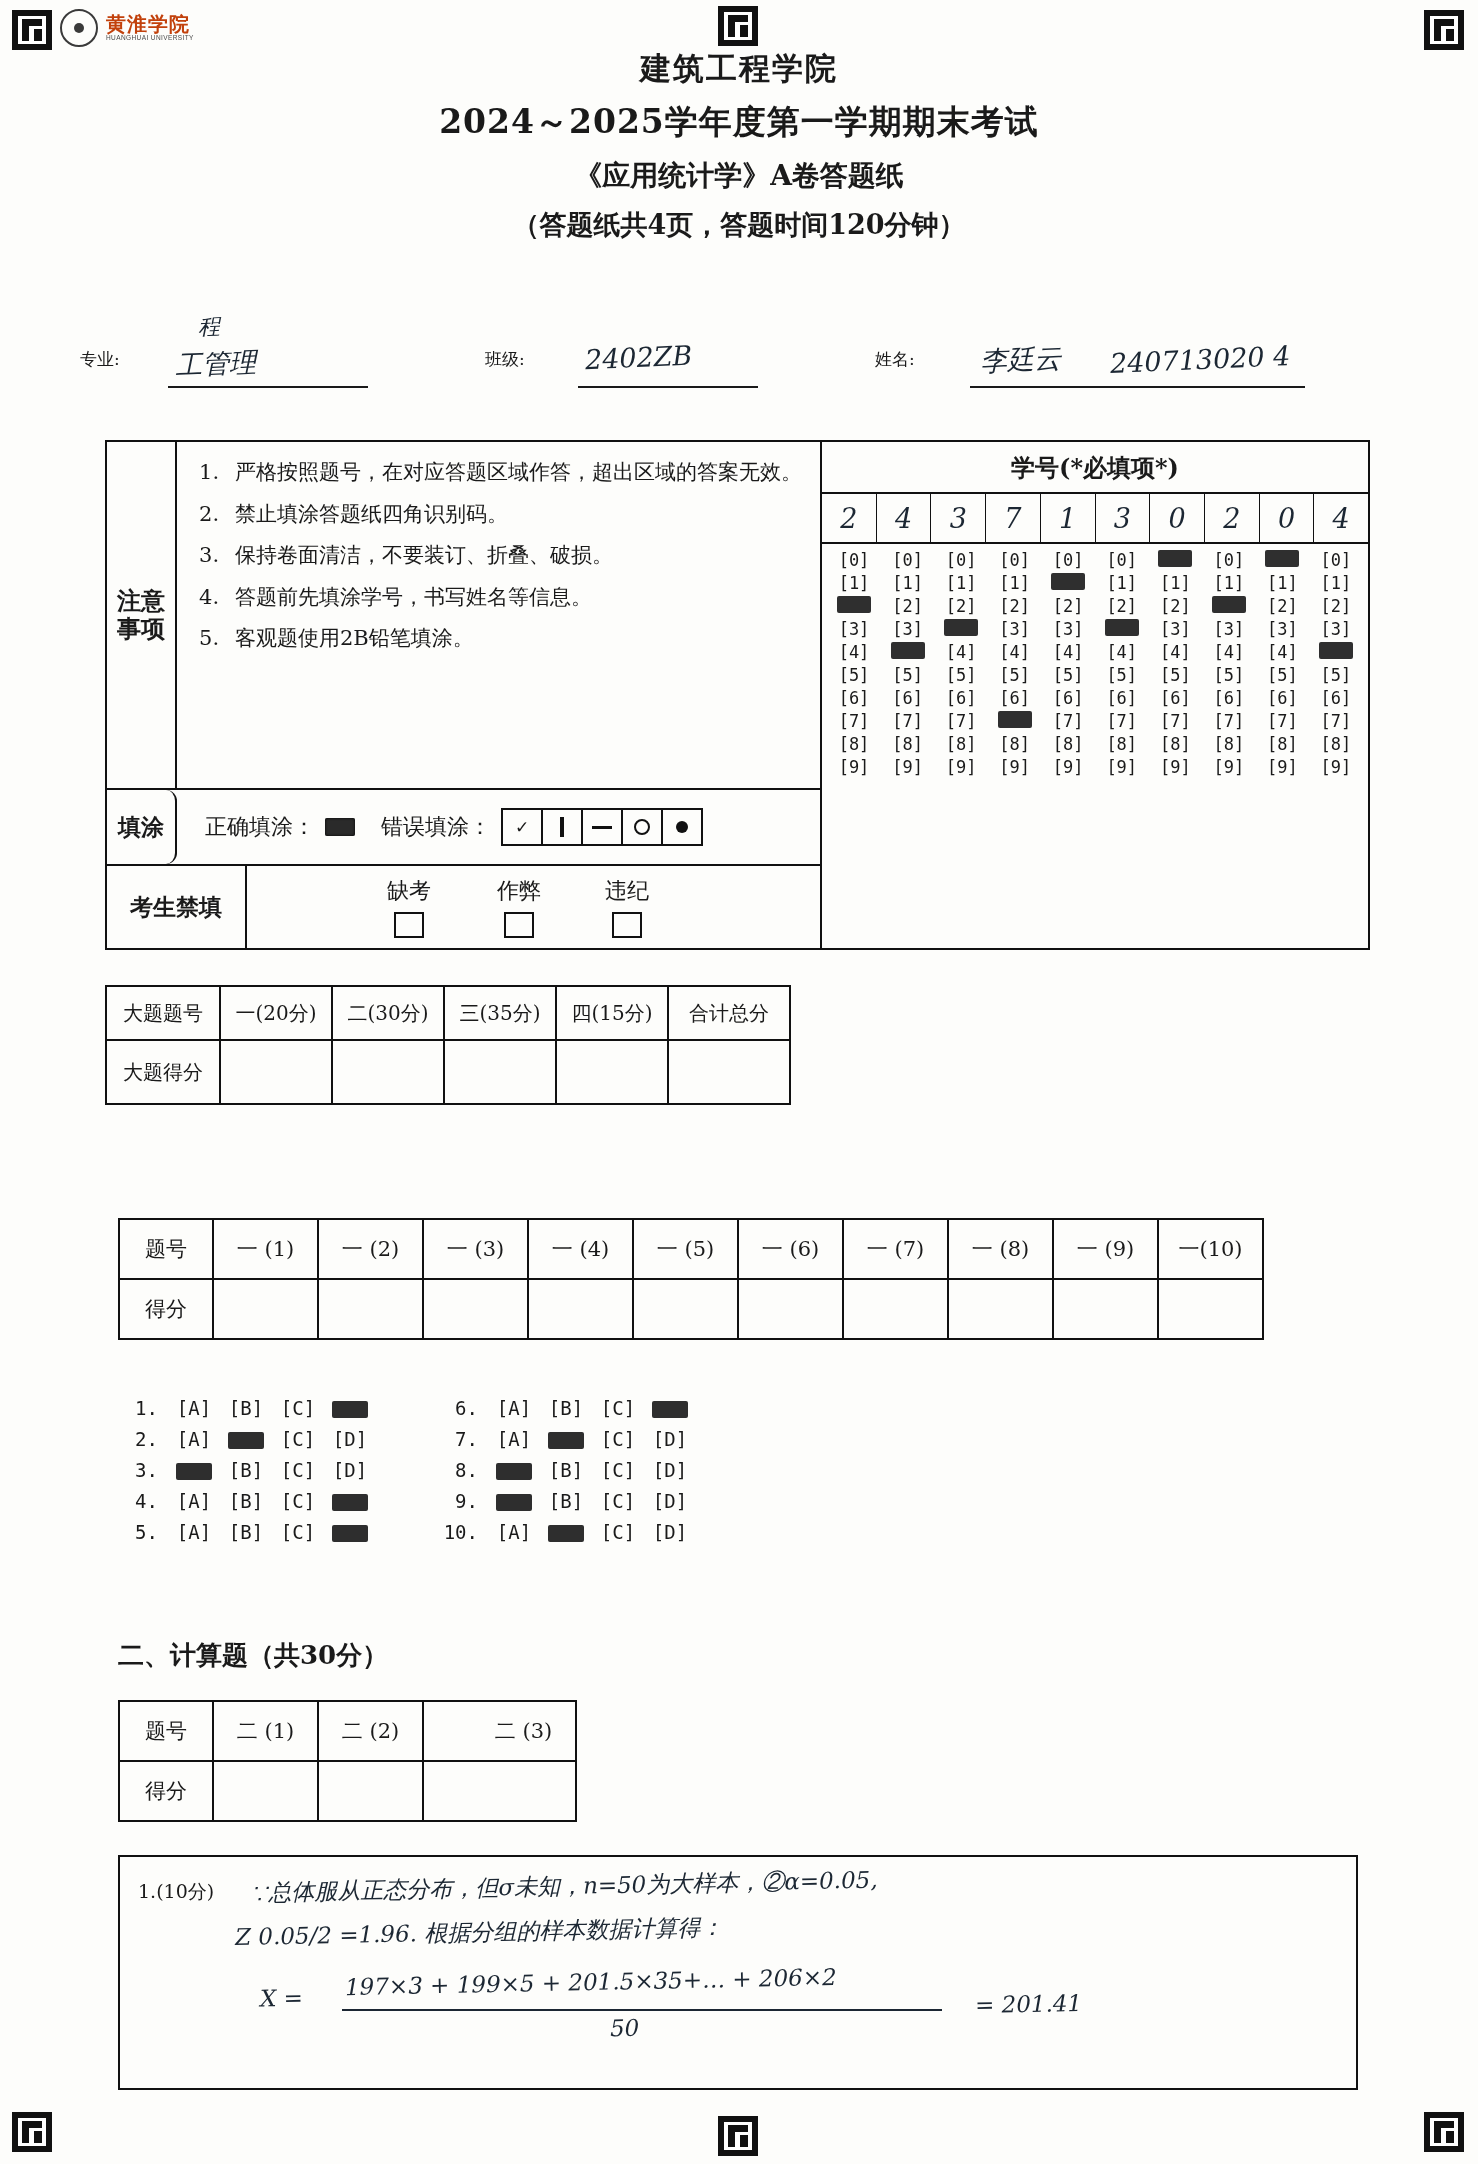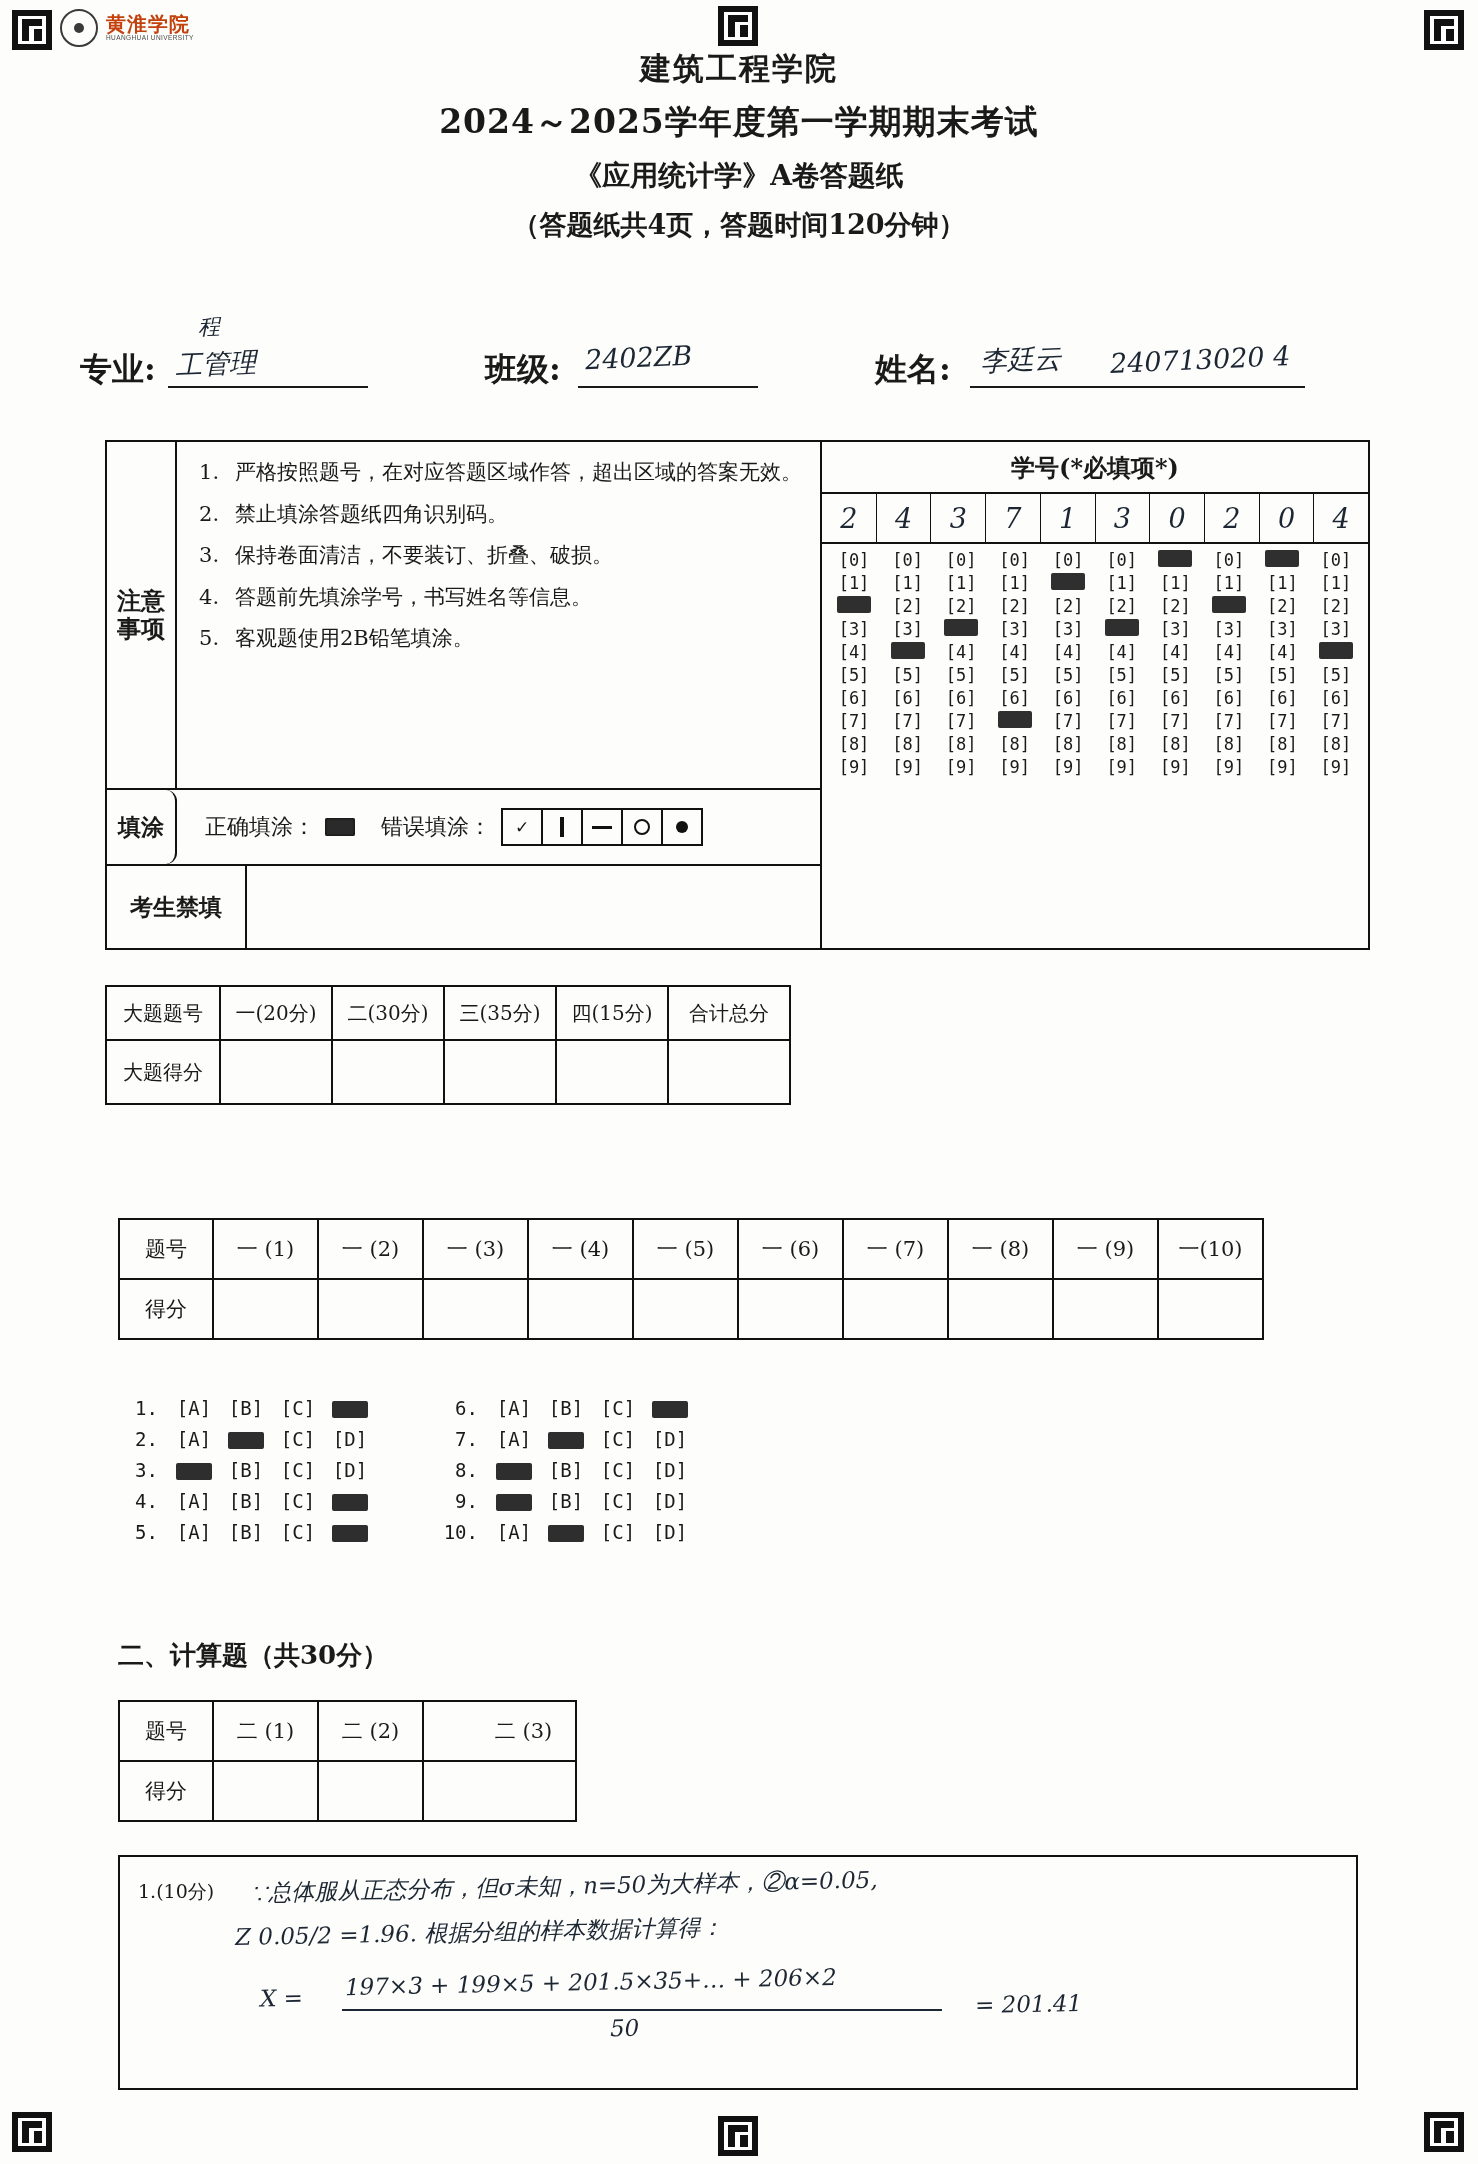--- a/index.html
+++ b/index.html
@@ -84,21 +84,21 @@
 
   
   .infoline {
     position: absolute;
     left: 80px; top: 340px; width: 1320px;
     height: 46px;
   }
   .infoline .lbl {
     position: absolute;
     font-family: "DejaVu Serif", serif;
-    font-size: 32px; font-weight: 700; text-align: center;
+    font-size: 17px; font-weight: 400; text-align: center;
   }
   .infoline .hw {
     position: absolute;
     font-family: "DejaVu Serif", serif;
     color: #1c2733;
     font-style: italic;
     font-size: 27px;
     transform: rotate(-2.5deg);
     white-space: nowrap;
   }
@@ -428,20 +428,34 @@
               </div>
             <div>
                 <span class="solid"></span>
               </div>
           </div>
         </div>
       </div>
 
       <div class="nb-ban">
         <div class="side">考生禁填</div>
+        <div class="body">
+          <div class="item" style="left:140px; top:10px;">
+            <div>缺考</div>
+            <div class="bx"></div>
+          </div>
+          <div class="item" style="left:250px; top:10px;">
+            <div>作弊</div>
+            <div class="bx"></div>
+          </div>
+          <div class="item" style="left:358px; top:10px;">
+            <div>违纪</div>
+            <div class="bx"></div>
+          </div>
+        </div>
       </div>
     </div>
 
     <div class="nb-right">
       <div class="idtitle">学号(*必填项*)</div>
       <div class="idcells">
         <div>2</div>
         <div>4</div>
         <div>3</div>
         <div>7</div>

